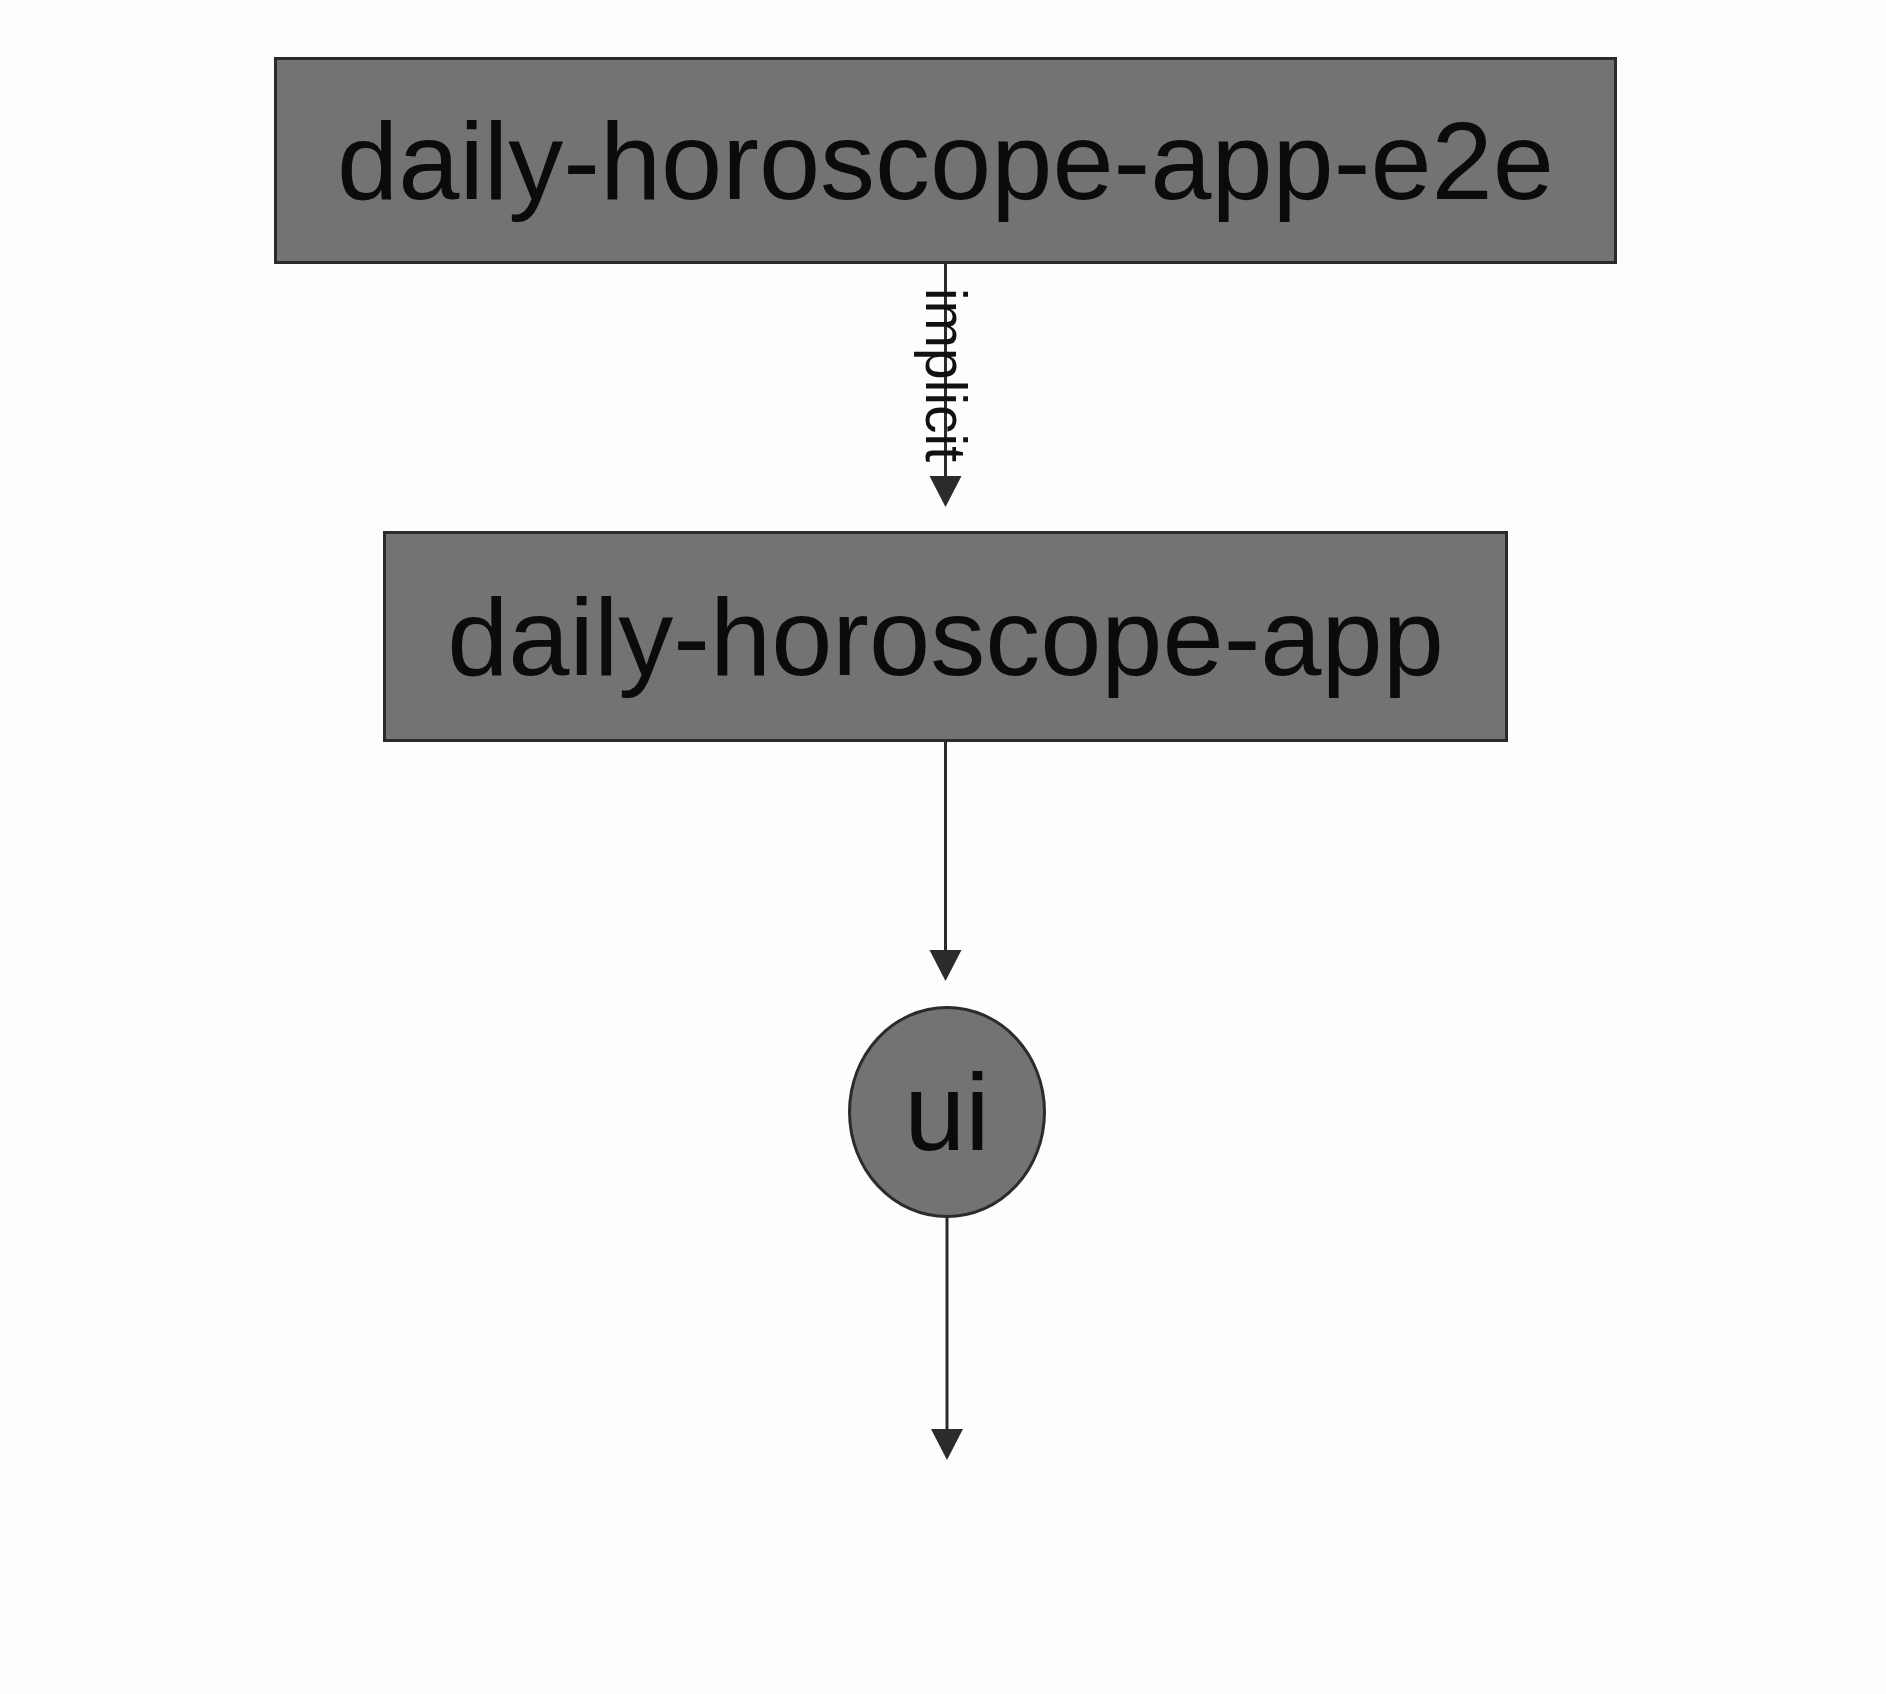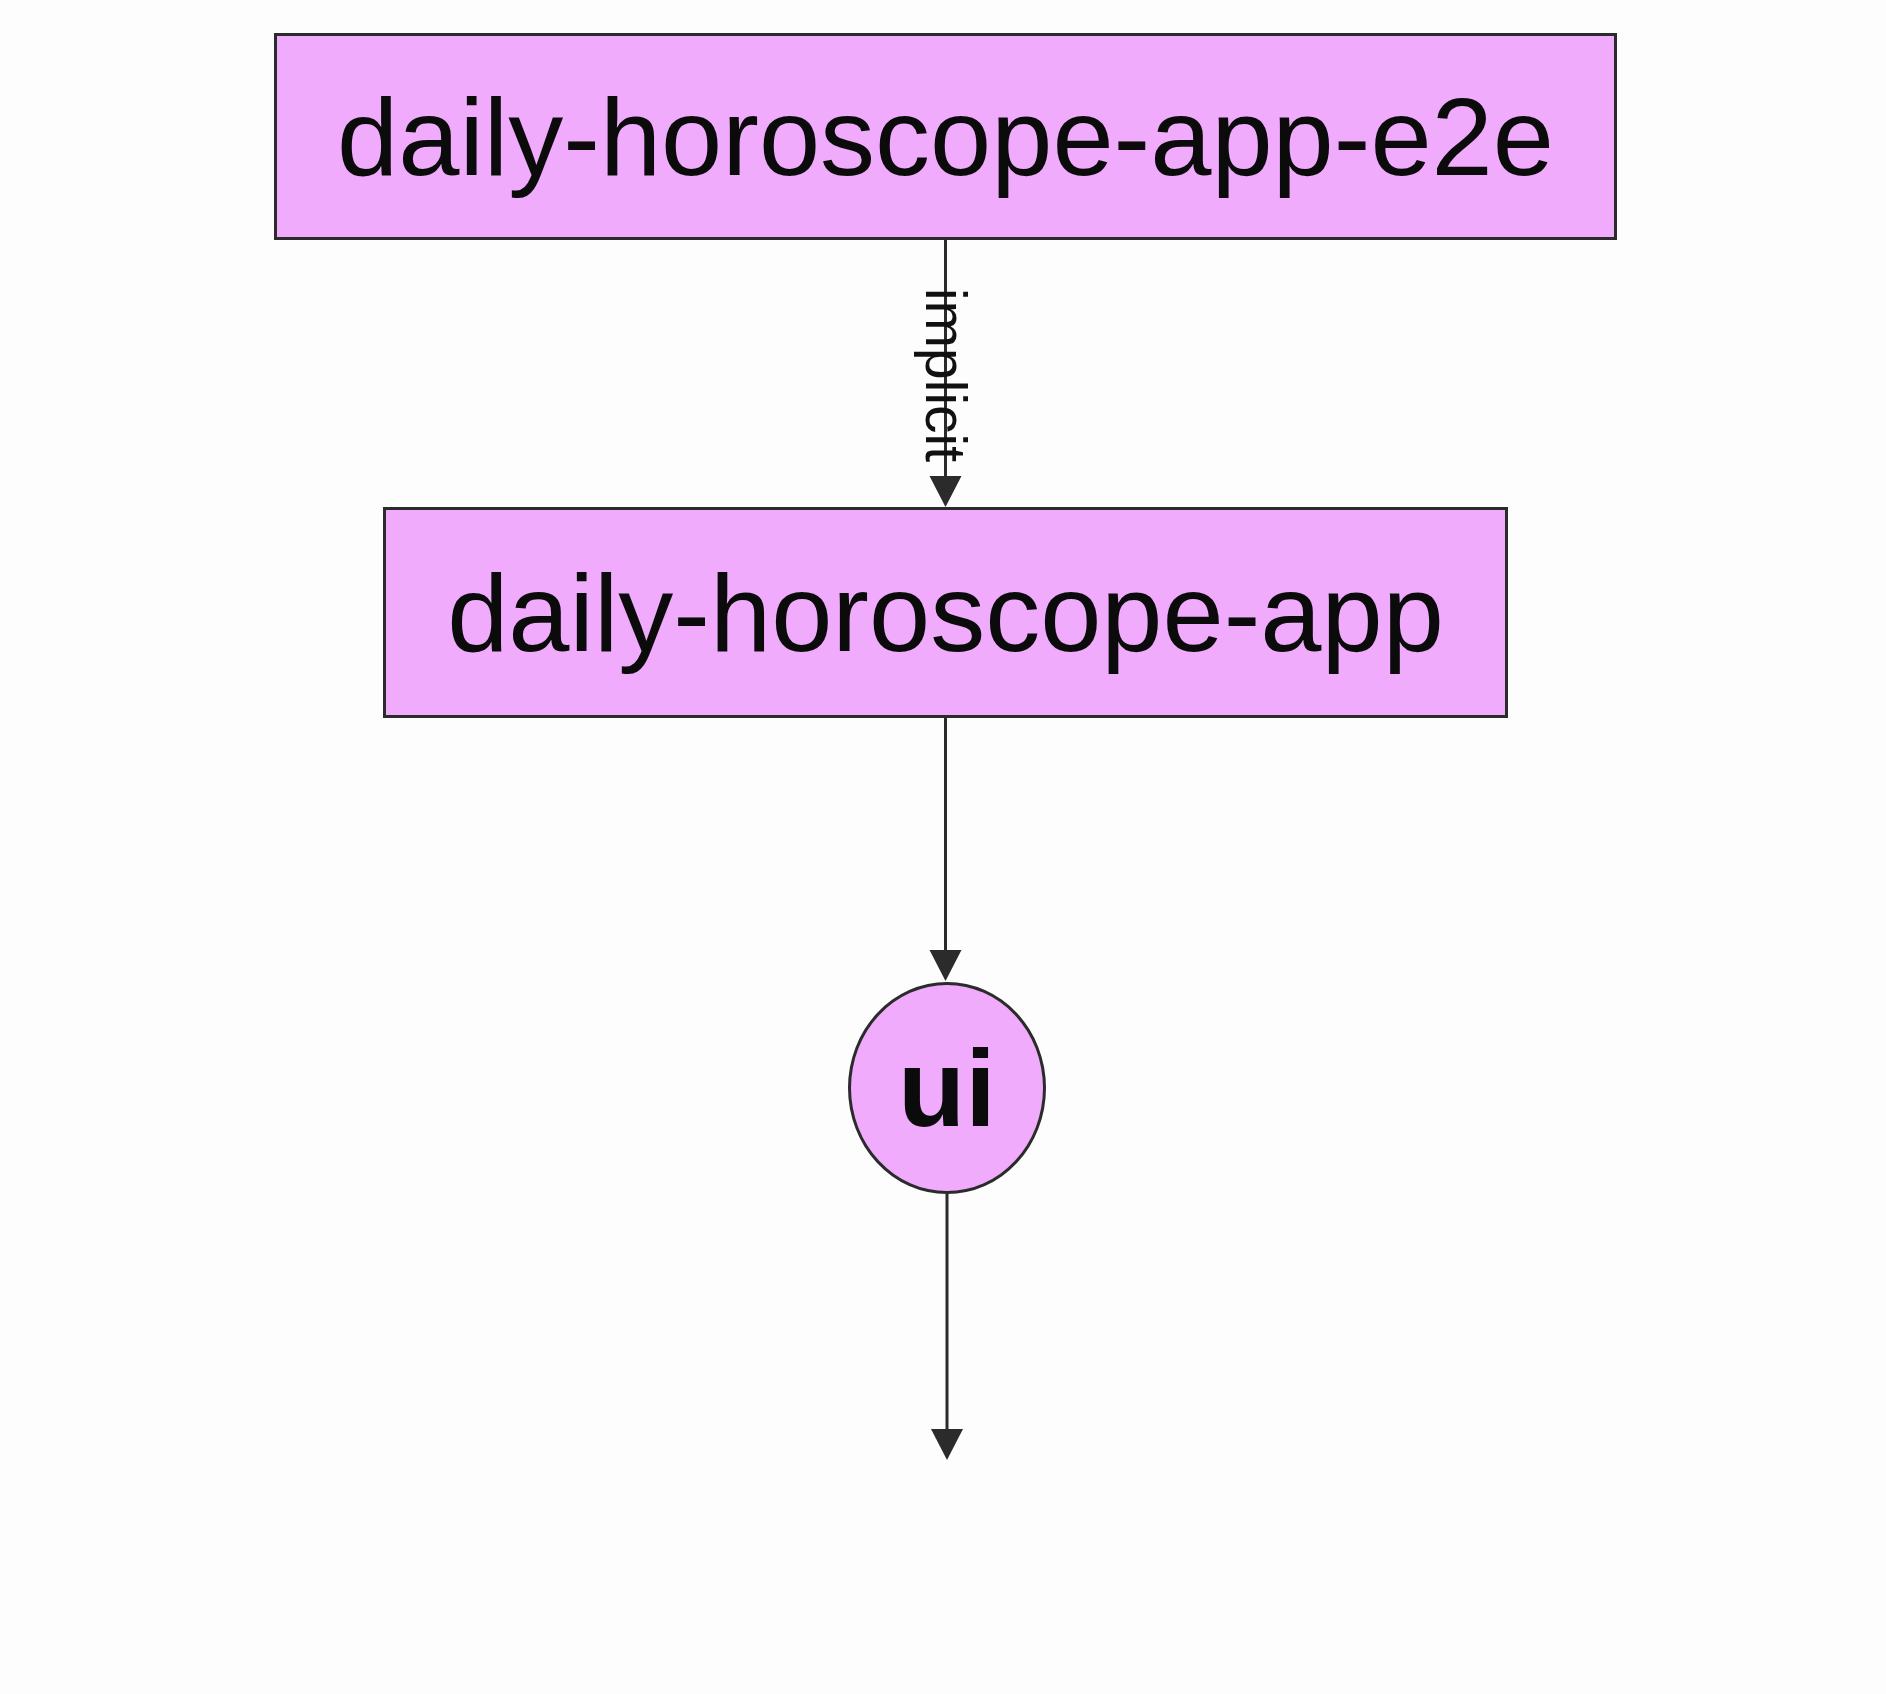--- a/index.html
+++ b/index.html
@@ -19,29 +19,30 @@
     position: absolute;
     left: 0;
     top: 0;
     width: 1886px;
     height: 1694px;
     pointer-events: none;
   }
   .node {
     position: absolute;
     box-sizing: border-box;
-    background: #f0abfc;
+    background: #737373;
     border: 3px solid #2b2b2b;
     display: flex;
     align-items: center;
     justify-content: center;
     color: #0b0b0b;
     font-size: 110px;
     line-height: 1;
     white-space: nowrap;
+    margin-top: 24px;
   }
   .node-rect-e2e {
     left: 274px;
     top: 33px;
     width: 1343px;
     height: 207px;
   }
   .node-rect-app {
     left: 383px;
     top: 507px;
@@ -50,21 +51,20 @@
   }
   .node-ellipse {
     border-radius: 50%;
     border-width: 3.5px;
   }
   .node-ellipse-ui {
     left: 848px;
     top: 982px;
     width: 198px;
     height: 212px;
-    font-weight: bold;
   }
   .node-ellipse-models {
     left: 713px;
     top: 1461px;
     width: 474px;
     height: 222px;
   }
   .edge-label {
     position: absolute;
     left: 945px;

